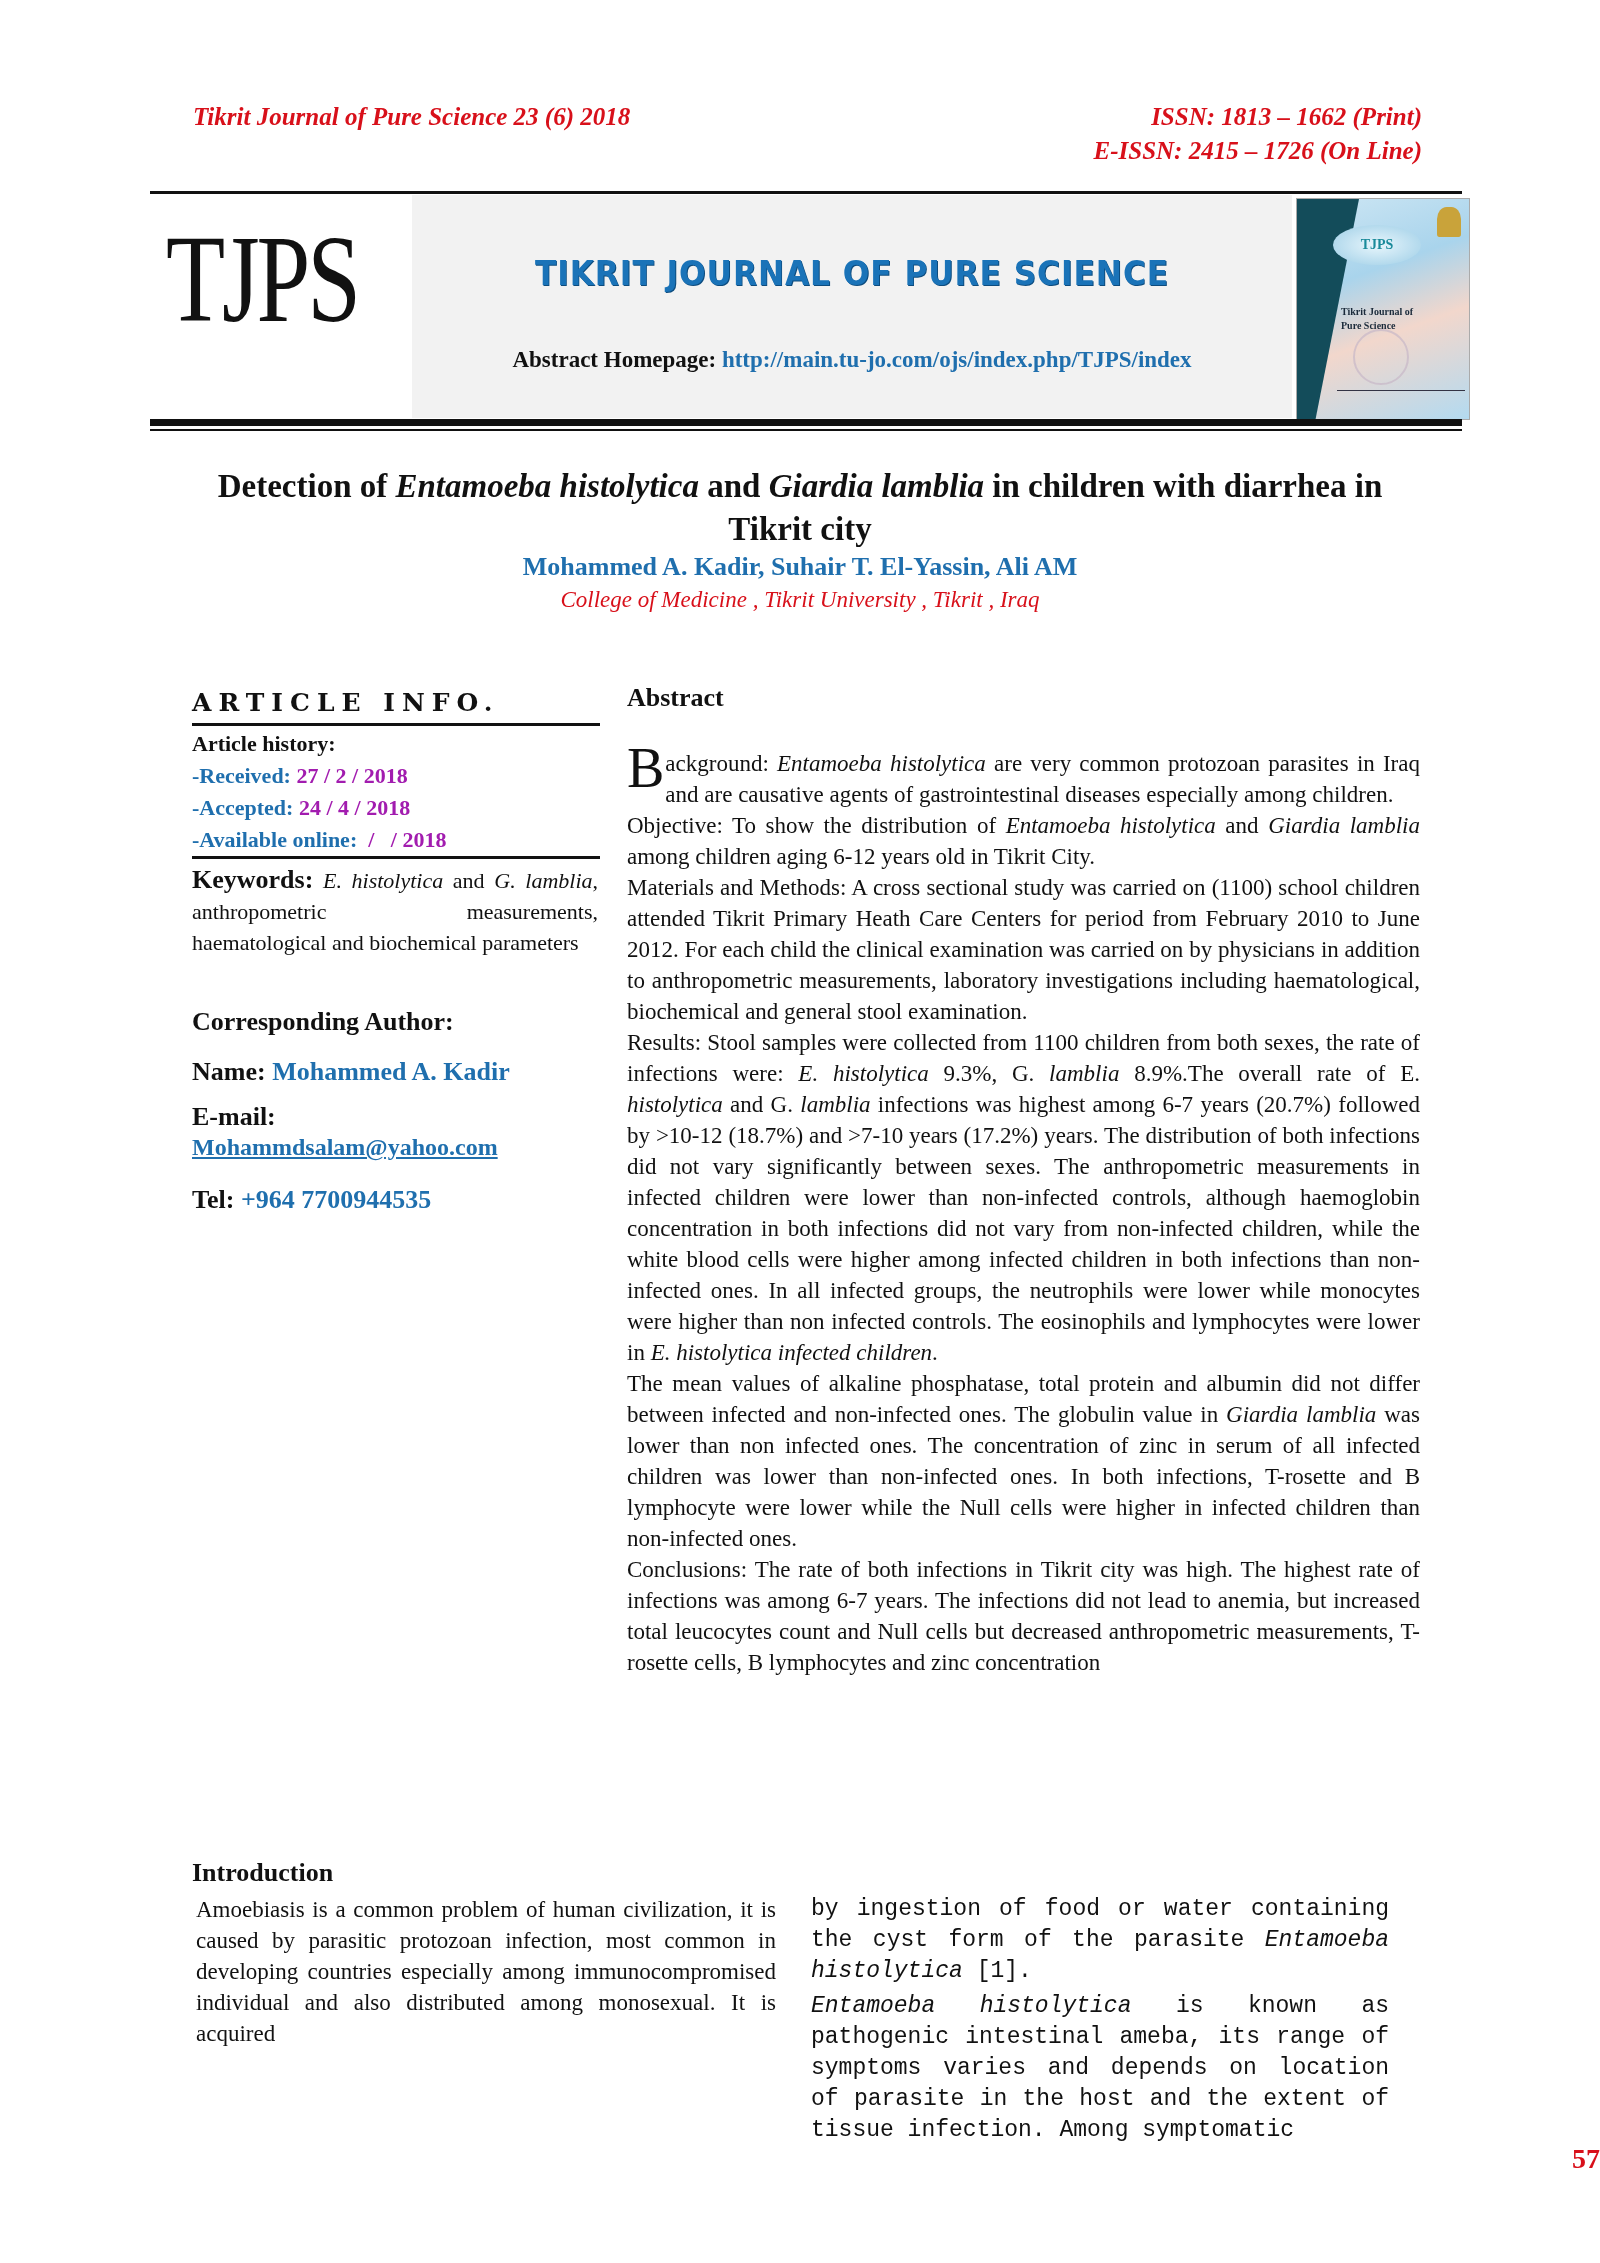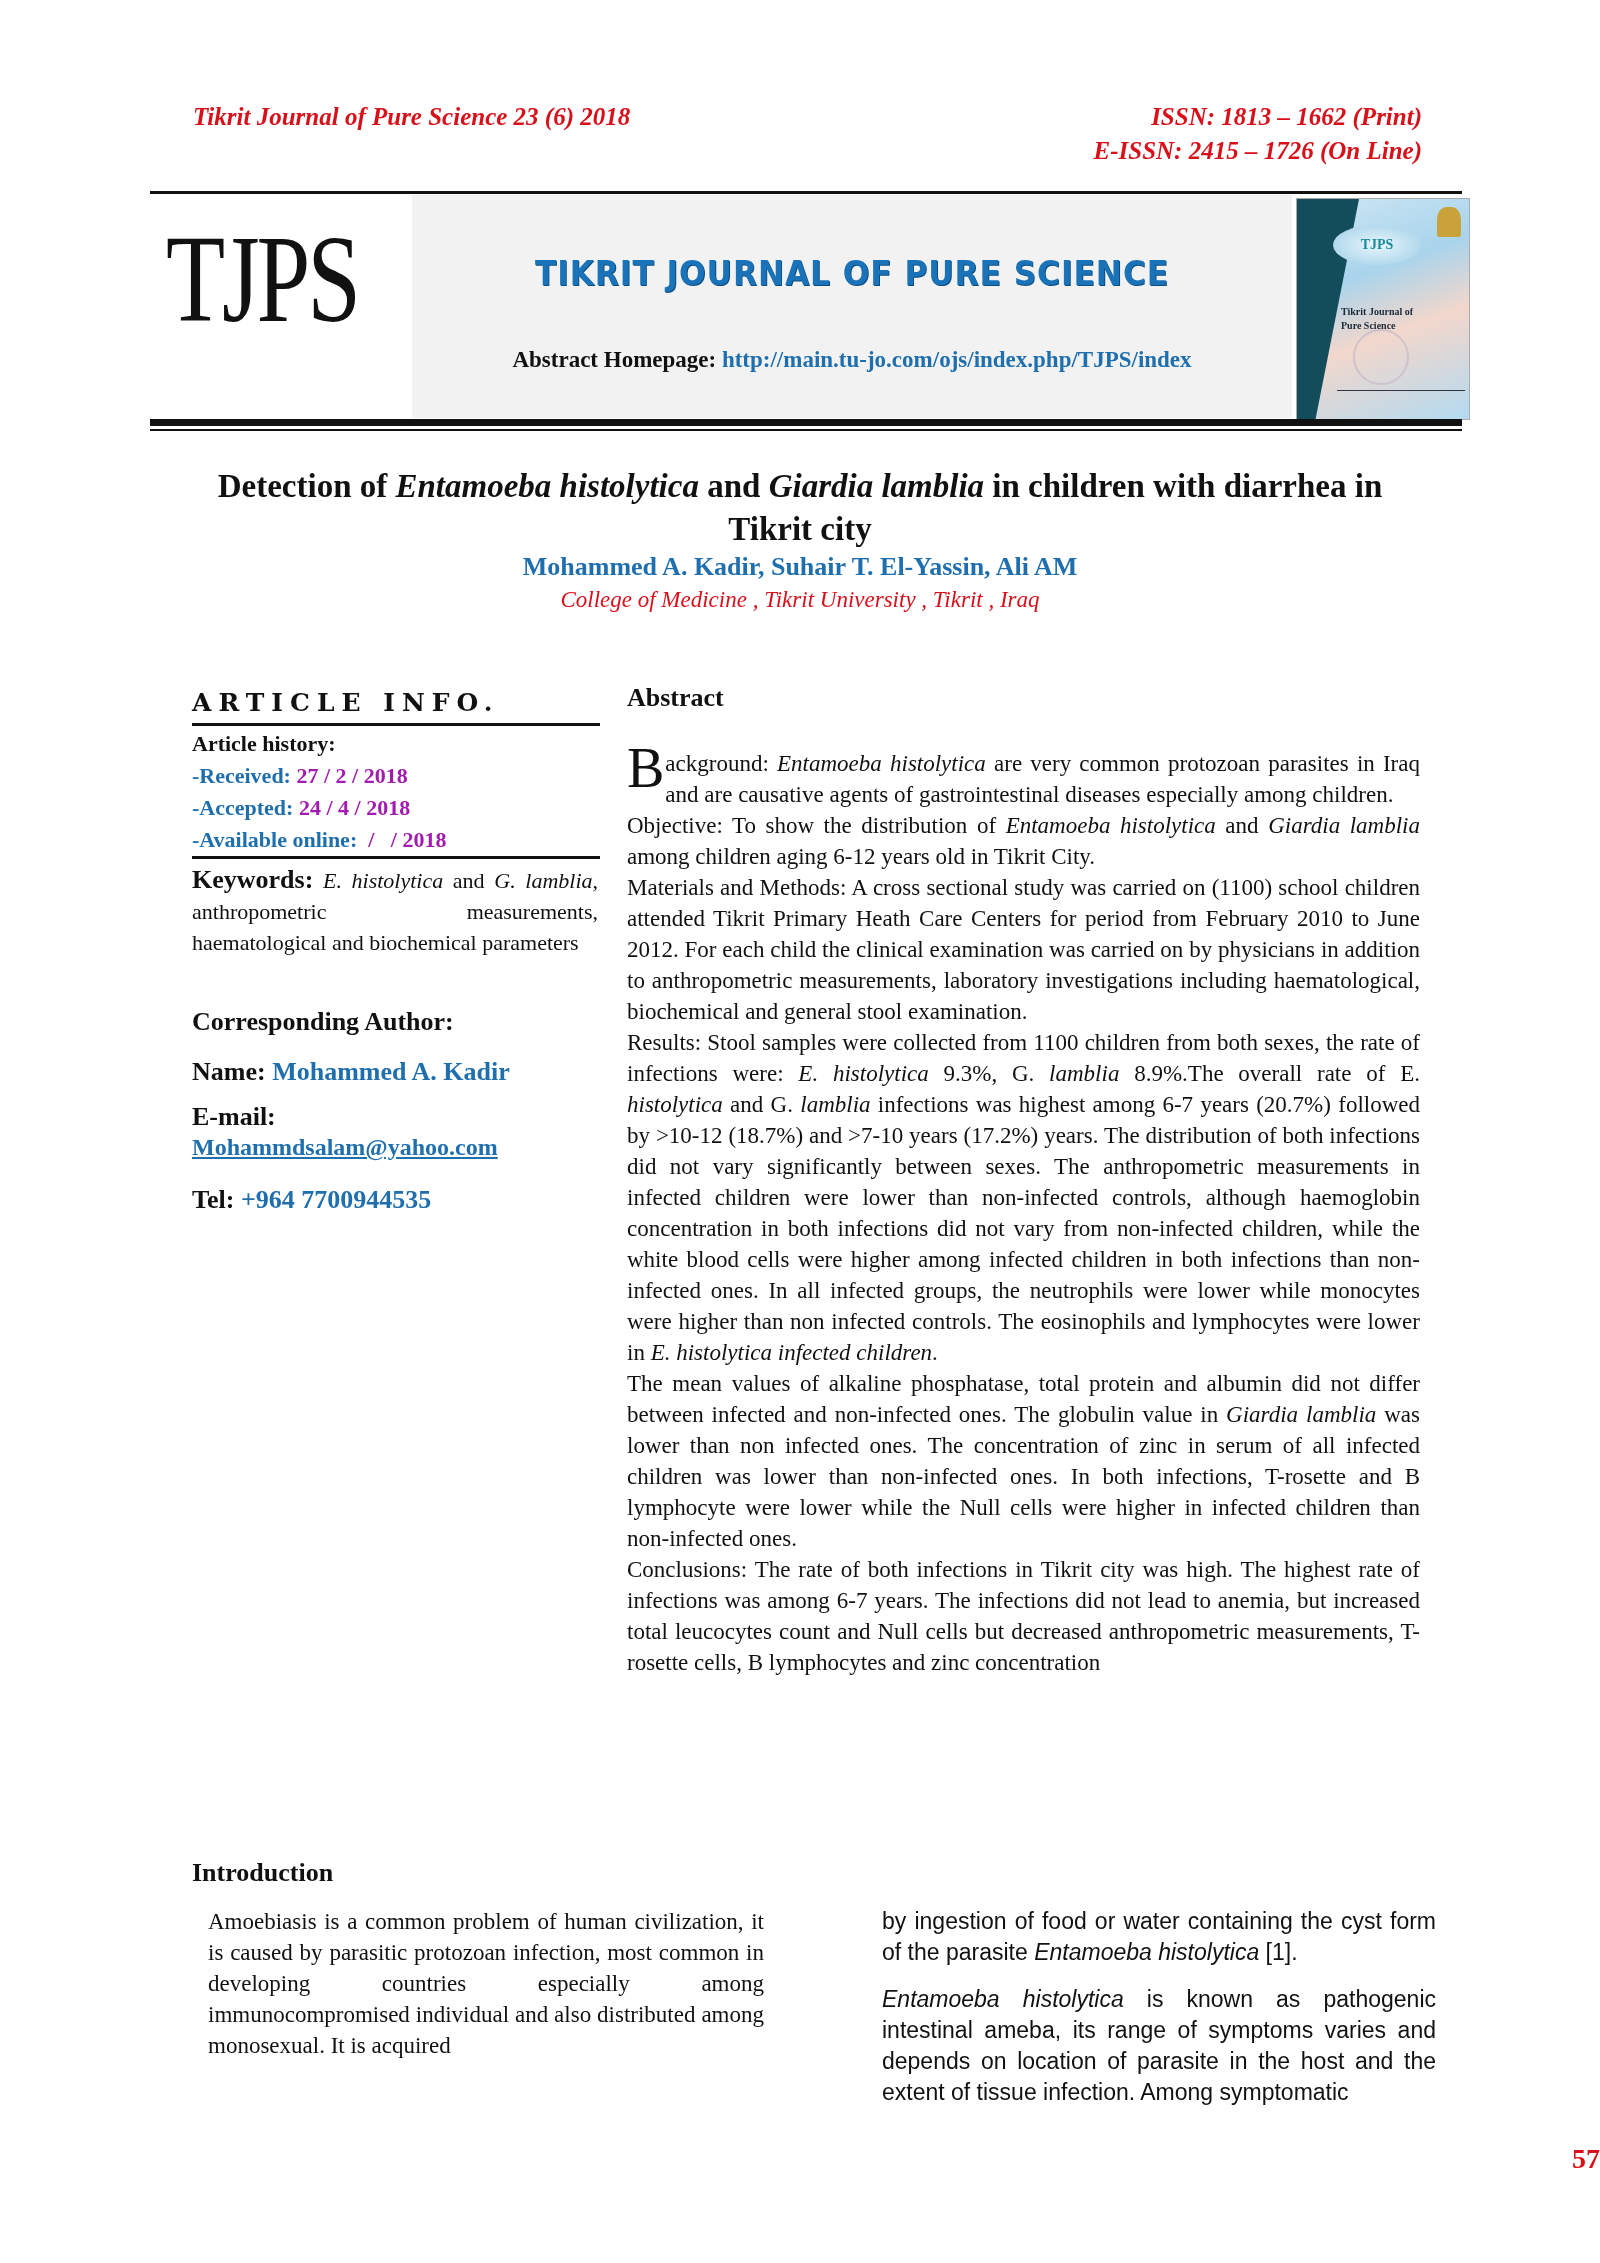--- a/index.html
+++ b/index.html
@@ -51,22 +51,22 @@
 
   
   .abs-head { left: 627px; top: 683px; font-family: "Liberation Serif", serif; font-weight: bold; font-size: 26px; }
   .abstract { left: 627px; width: 793px; top: 748px; font-family: "Liberation Serif", serif; font-size: 23px; line-height: 31px; text-align: justify; color: #111; }
   .abstract p { margin: 0; }
   .dropcap { font-size: 56px; line-height: 40px; float: left; margin-right: 1px; margin-top: 0px; }
 
   
   .intro-head { left: 192px; top: 1858px; font-family: "Liberation Serif", serif; font-weight: bold; font-size: 26px; }
   .col1 { left: 192px; width: 588px; top: 1890px; font-family: "Liberation Serif", serif; font-size: 23px; line-height: 31px; text-align: justify; }
-  .col2 { left: 866px; width: 586px; top: 1890px; font-family: Liberation Sans, sans-serif; font-size: 23px; line-height: 31px; text-align: justify; }
-  .col1 p, .col2 p { margin: 16px; }
+  .col2 { left: 807px; width: 586px; top: 1890px; font-family: Liberation Mono, monospace; font-size: 23px; line-height: 31px; text-align: justify; }
+  .col1 p, .col2 p { margin: 4px; }
 
   .pageno { left: 0; width: 1600px; top: 2143px; text-align: right; font-family: "Liberation Serif", serif; font-weight: bold; font-size: 28px; color: #d8101a; }
 </style>
 </head>
 <body>
 
 <div class="abs rh rh-left">Tikrit Journal of Pure Science 23 (6) 2018</div>
 <div class="abs rh rh-right">
   <div>ISSN: 1813 – 1662 (Print)</div>
   <div>E-ISSN: 2415 – 1726 (On Line)</div>

